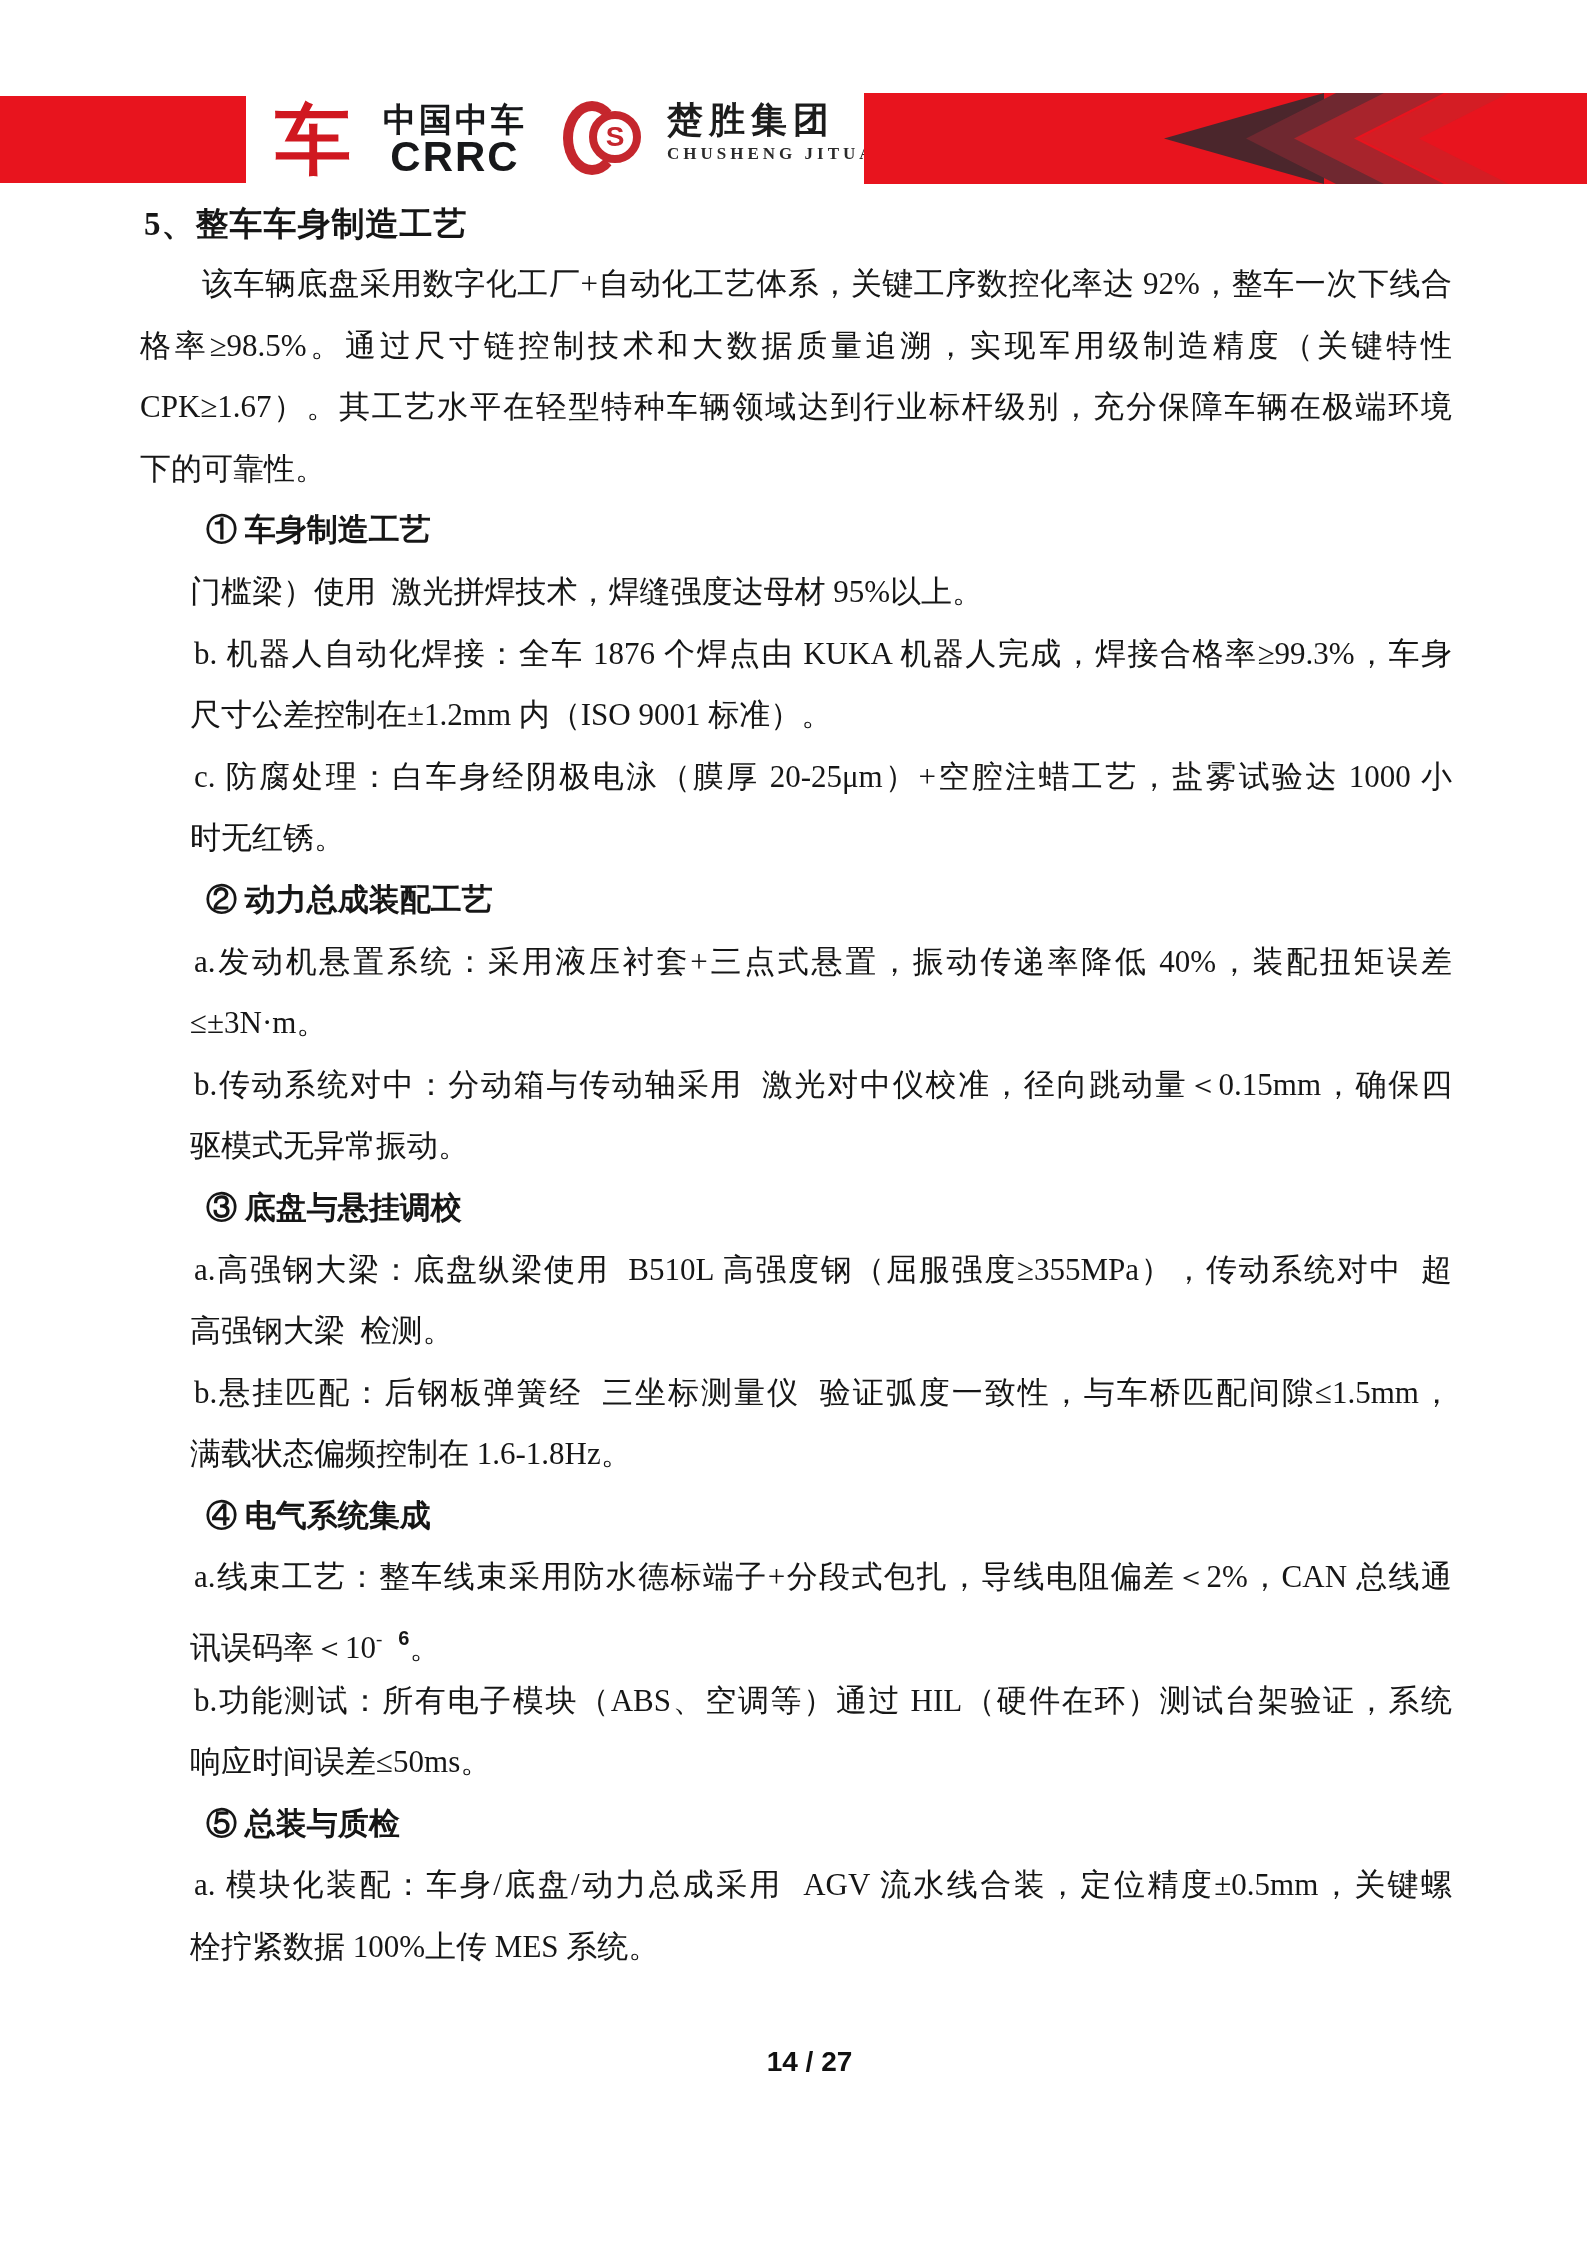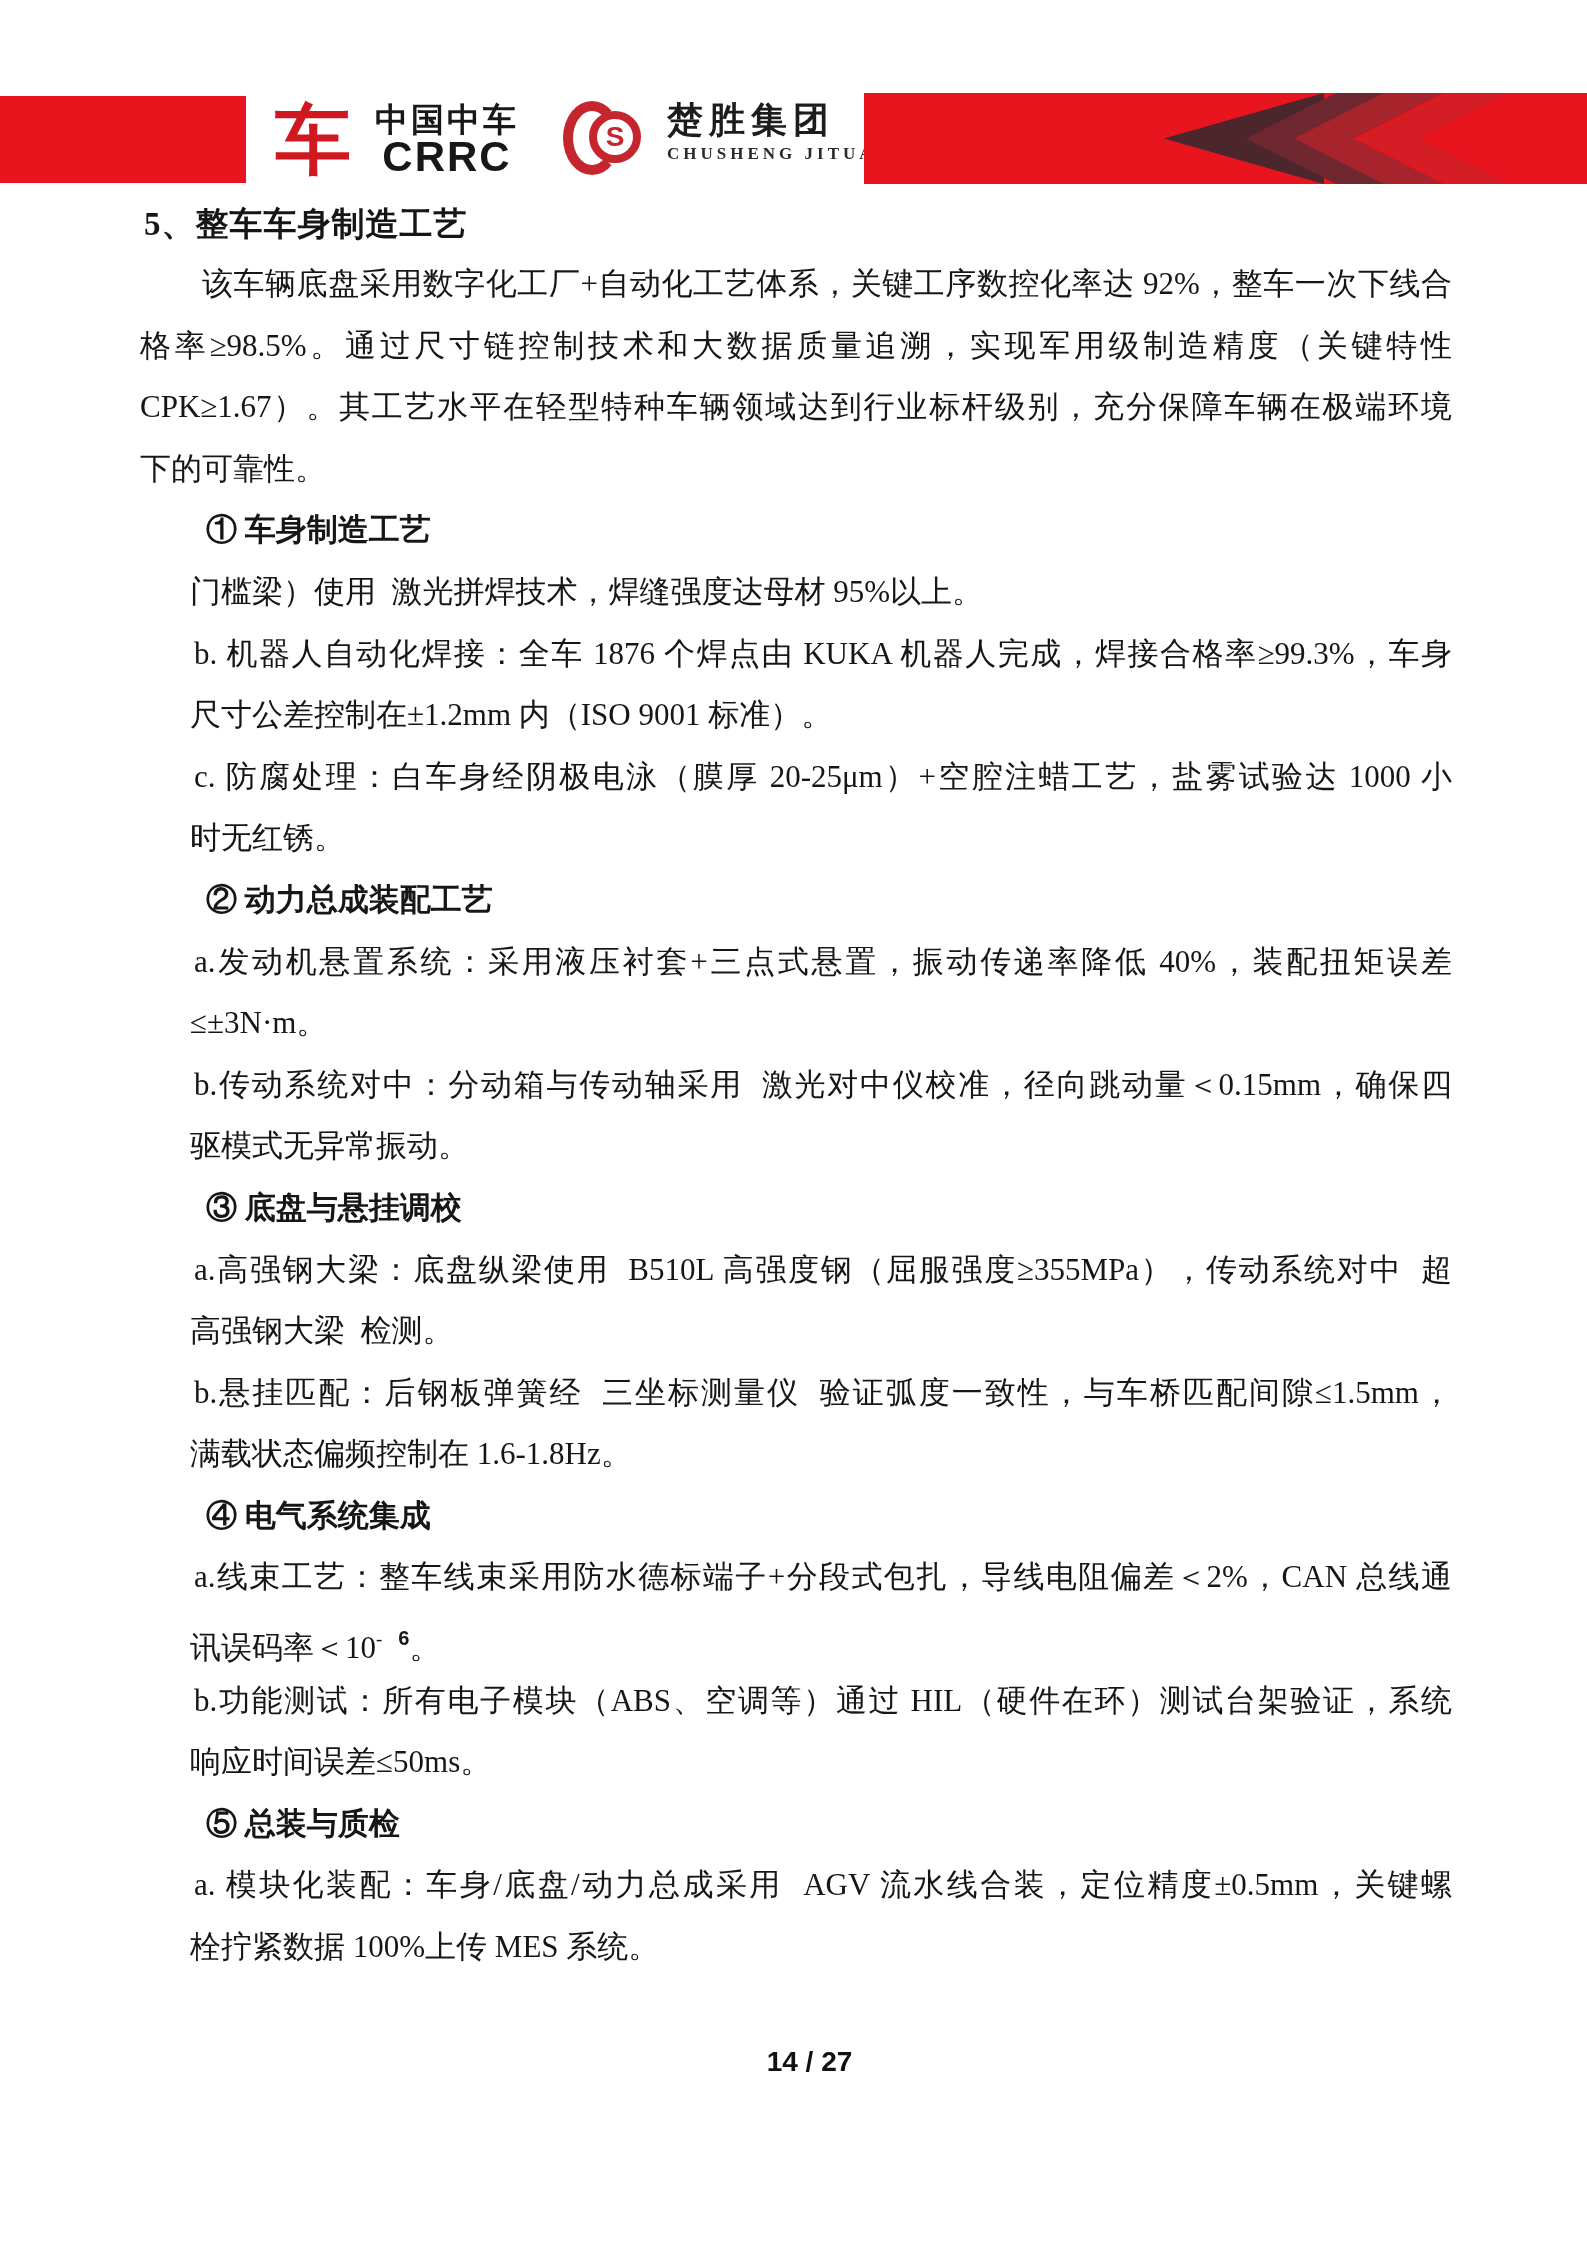--- a/index.html
+++ b/index.html
@@ -15,21 +15,21 @@
   .red-right{position:absolute;left:864px;top:93px;width:723px;height:91px;background:#e8141e;overflow:hidden;}
   .chev{position:absolute;top:0;height:100%;}
   .chev1{left:300px;width:160px;background:#4b262c;clip-path:polygon(0 50%,100% 0,100% 100%);}
   .chev2{left:382px;width:150px;background:#6f2830;clip-path:polygon(60% 0,0 50%,60% 100%,100% 100%,40% 50%,100% 0);}
   .chev3{left:430px;width:150px;background:#a8242c;clip-path:polygon(60% 0,0 50%,60% 100%,100% 100%,40% 50%,100% 0);}
   .chev4{left:495px;width:150px;background:#d41d24;clip-path:polygon(60% 0,0 50%,60% 100%,100% 100%,40% 50%,100% 0);}
 
   .crrc-logo{position:absolute;left:271px;top:100px;height:80px;display:flex;align-items:center;}
   .crrc-emblem{width:84px;height:80px;display:flex;align-items:center;justify-content:center;
     color:#d01820;font-size:76px;font-weight:900;line-height:80px;font-family:"Liberation Serif",serif;}
-  .crrc-text{margin-left:20px;font-family:"Liberation Sans","DejaVu Sans",sans-serif;color:#17181a;}
+  .crrc-text{margin-left:28px;font-family:"Liberation Sans","DejaVu Sans",sans-serif;color:#17181a;}
   .crrc-cn{font-size:33px;font-weight:900;letter-spacing:3px;line-height:34px;}
   .crrc-en{font-size:42px;font-weight:900;letter-spacing:2px;line-height:40px;text-align:center;}
 
   .cs-logo{position:absolute;left:563px;top:99px;height:82px;display:flex;align-items:flex-start;}
   .cs-emblem{position:relative;width:80px;height:80px;}
   .cs-crescent{position:absolute;left:0;top:2px;width:58px;height:74px;border:10px solid #c5262d;
     border-right-color:transparent;border-radius:50%;box-sizing:border-box;}
   .cs-ring{position:absolute;left:26px;top:12px;width:52px;height:52px;border:8px solid #c5262d;
     border-radius:50%;background:#fff;box-sizing:border-box;display:flex;align-items:center;justify-content:center;}
   .cs-s{font-family:"Liberation Sans",sans-serif;font-weight:900;font-size:28px;color:#c5262d;line-height:1;}

